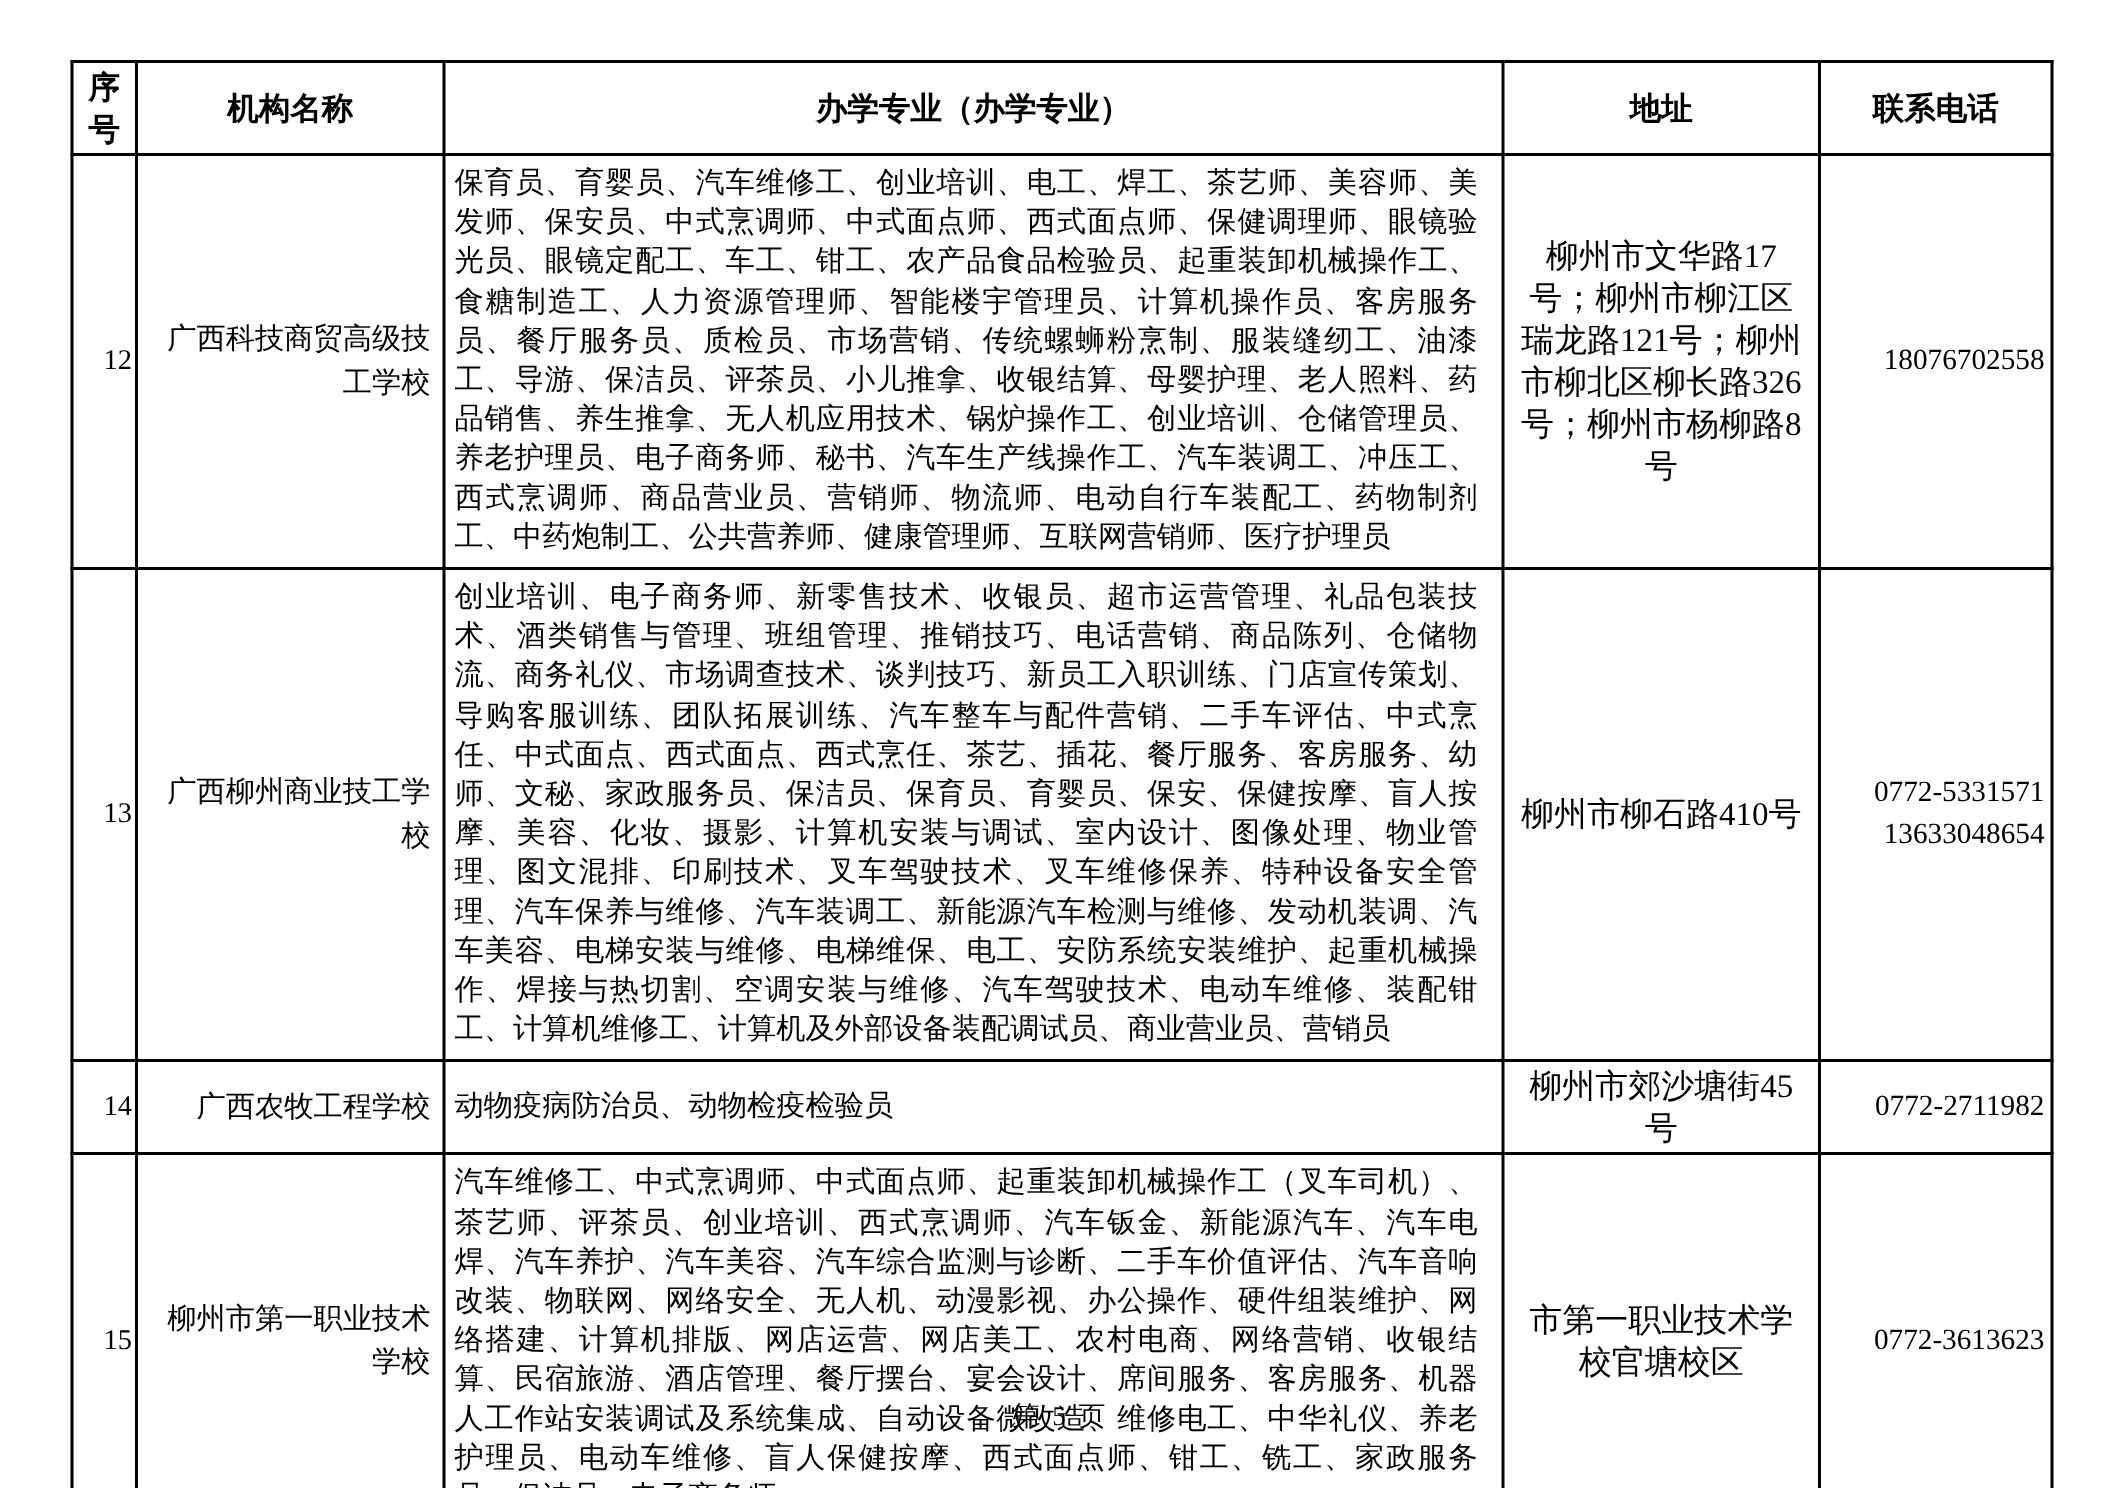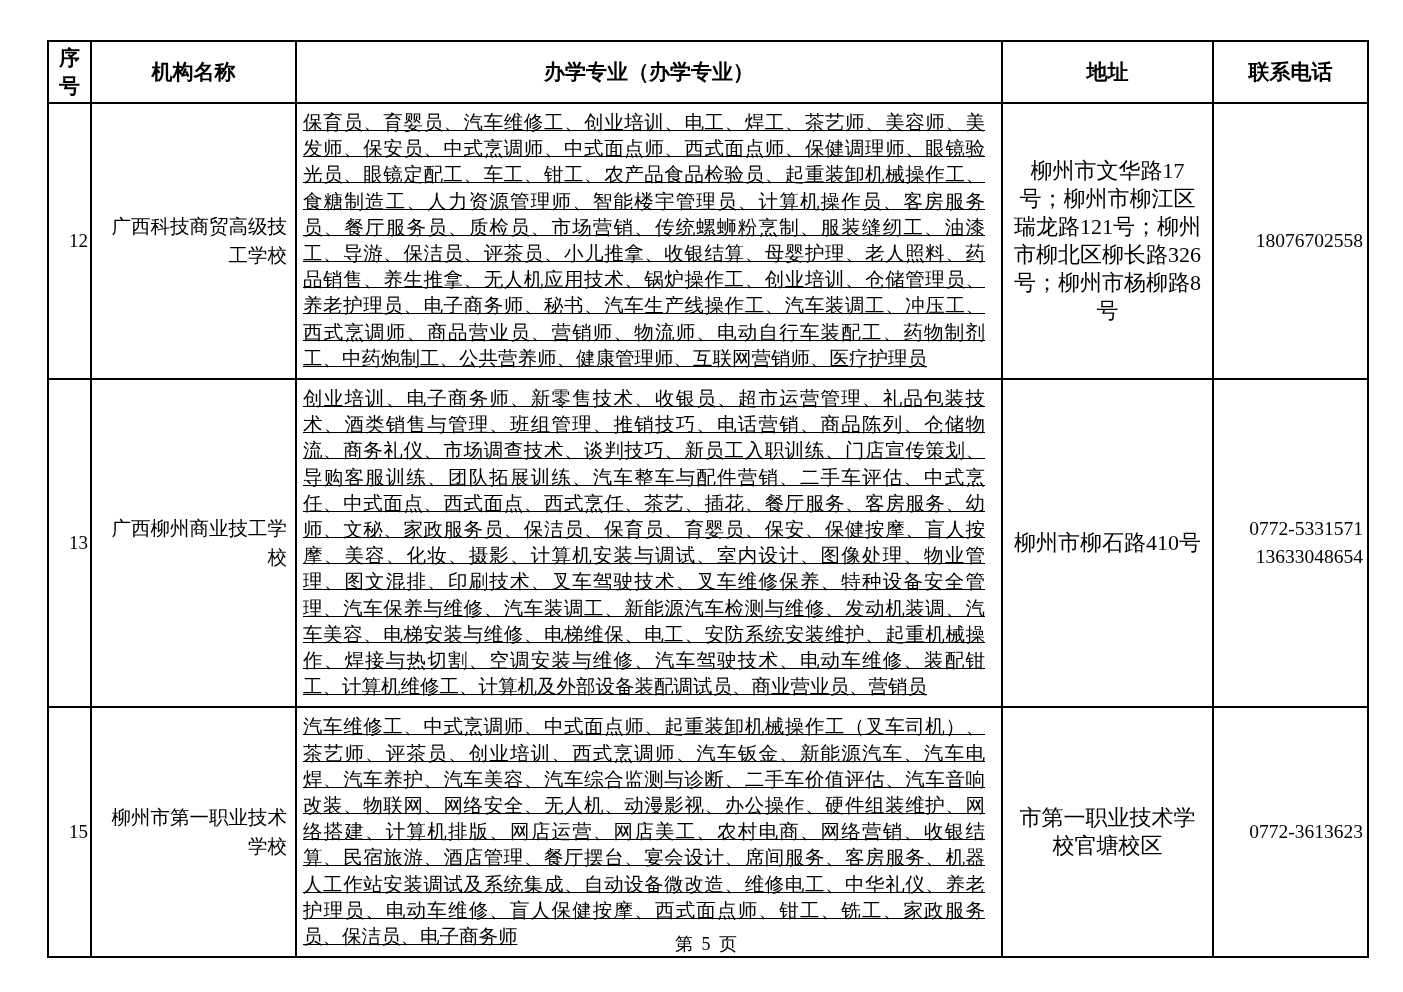--- a/index.html
+++ b/index.html
@@ -52,21 +52,20 @@
     line-height: 29px;
     padding: 2px 8px;
   }
   td.c-majors {
     text-align: justify;
     text-justify: inter-character;
     font-size: 19.5px;
     line-height: 26.2px;
     padding: 6px 16px 6px 6px;
     vertical-align: middle;
-    text-decoration: underline;
   }
   td.c-addr {
     text-align: center;
     font-size: 22px;
     line-height: 28px;
     padding: 2px 6px;
   }
   td.c-phone {
     text-align: right;
     font-size: 19.5px;
@@ -119,20 +118,27 @@
   </tr>
       <tr>
     <td class="c-no">13</td>
     <td class="c-name">广西柳州商业技工学校</td>
     <td class="c-majors">创业培训、电子商务师、新零售技术、收银员、超市运营管理、礼品包装技术、酒类销售与管理、班组管理、推销技巧、电话营销、商品陈列、仓储物流、商务礼仪、市场调查技术、谈判技巧、新员工入职训练、门店宣传策划、导购客服训练、团队拓展训练、汽车整车与配件营销、二手车评估、中式烹任、中式面点、西式面点、西式烹任、茶艺、插花、餐厅服务、客房服务、幼师、文秘、家政服务员、保洁员、保育员、育婴员、保安、保健按摩、盲人按摩、美容、化妆、摄影、计算机安装与调试、室内设计、图像处理、物业管理、图文混排、印刷技术、叉车驾驶技术、叉车维修保养、特种设备安全管理、汽车保养与维修、汽车装调工、新能源汽车检测与维修、发动机装调、汽车美容、电梯安装与维修、电梯维保、电工、安防系统安装维护、起重机械操作、焊接与热切割、空调安装与维修、汽车驾驶技术、电动车维修、装配钳工、计算机维修工、计算机及外部设备装配调试员、商业营业员、营销员</td>
     <td class="c-addr">柳州市柳石路410号</td>
     <td class="c-phone">0772-5331571
 13633048654</td>
   </tr>
       <tr>
+    <td class="c-no">14</td>
+    <td class="c-name">广西农牧工程学校</td>
+    <td class="c-majors">动物疫病防治员、动物检疫检验员</td>
+    <td class="c-addr">柳州市郊沙塘街45号</td>
+    <td class="c-phone">0772-2711982</td>
+  </tr>
+      <tr>
     <td class="c-no">15</td>
     <td class="c-name">柳州市第一职业技术学校</td>
     <td class="c-majors">汽车维修工、中式烹调师、中式面点师、起重装卸机械操作工（叉车司机）、茶艺师、评茶员、创业培训、西式烹调师、汽车钣金、新能源汽车、汽车电焊、汽车养护、汽车美容、汽车综合监测与诊断、二手车价值评估、汽车音响改装、物联网、网络安全、无人机、动漫影视、办公操作、硬件组装维护、网络搭建、计算机排版、网店运营、网店美工、农村电商、网络营销、收银结算、民宿旅游、酒店管理、餐厅摆台、宴会设计、席间服务、客房服务、机器人工作站安装调试及系统集成、自动设备微改造、维修电工、中华礼仪、养老护理员、电动车维修、盲人保健按摩、西式面点师、钳工、铣工、家政服务员、保洁员、电子商务师</td>
     <td class="c-addr">市第一职业技术学校官塘校区</td>
     <td class="c-phone">0772-3613623</td>
   </tr>
     </tbody>
 </table>
 
 <div class="page-footer">第 5 页</div>

